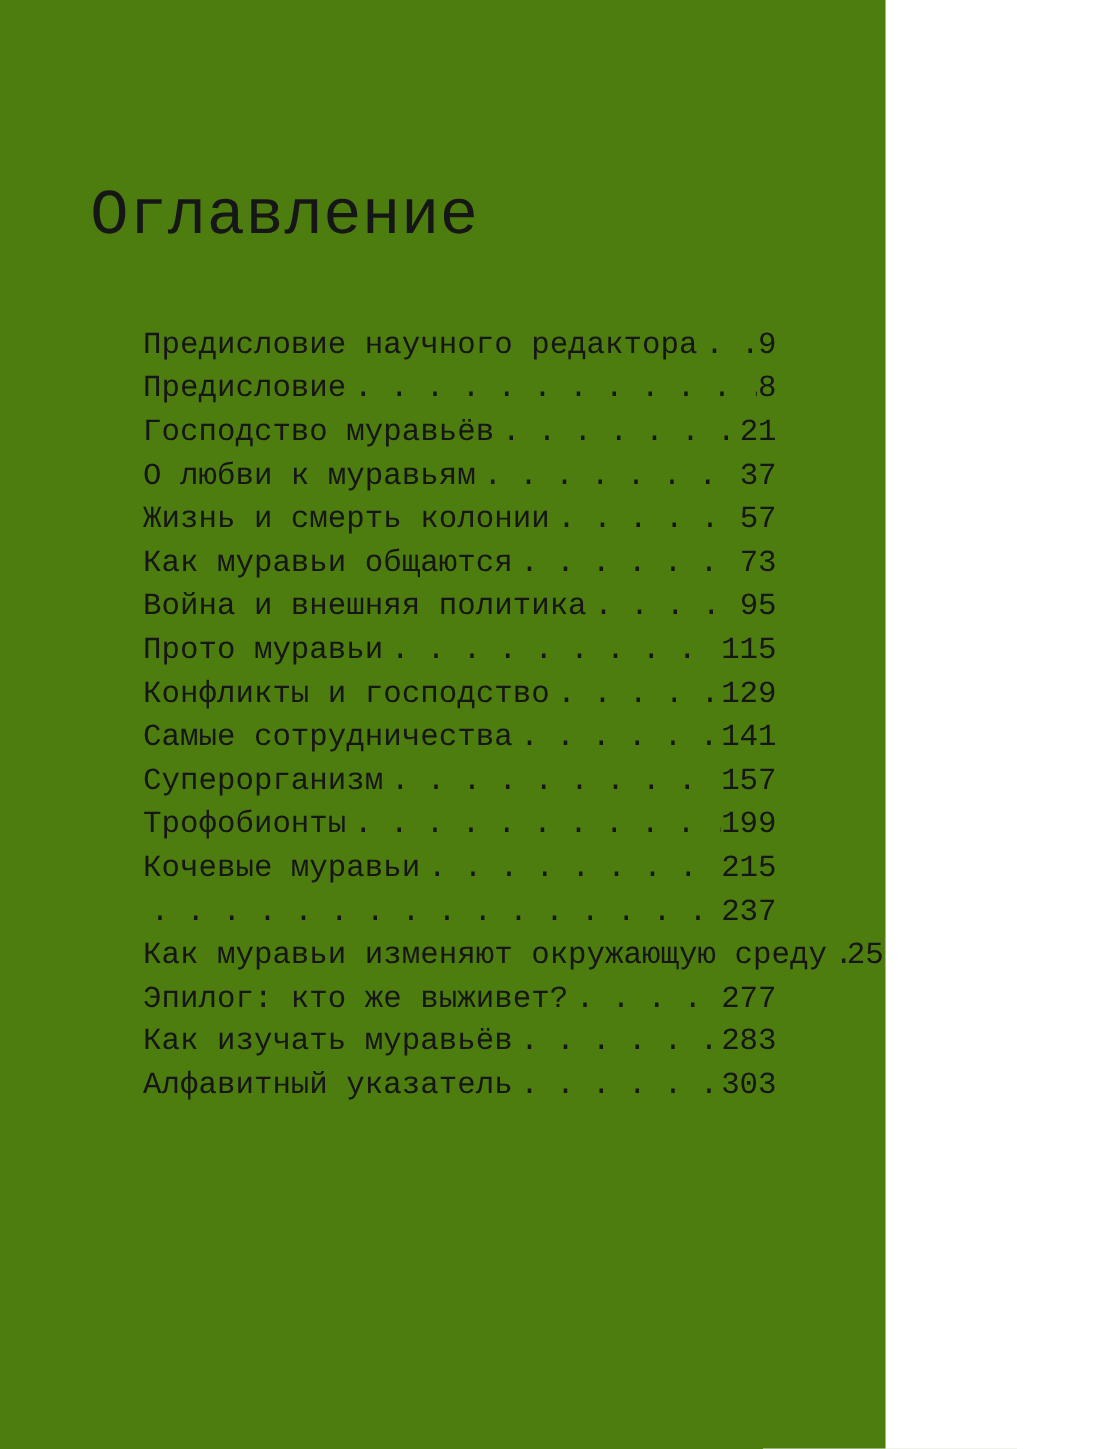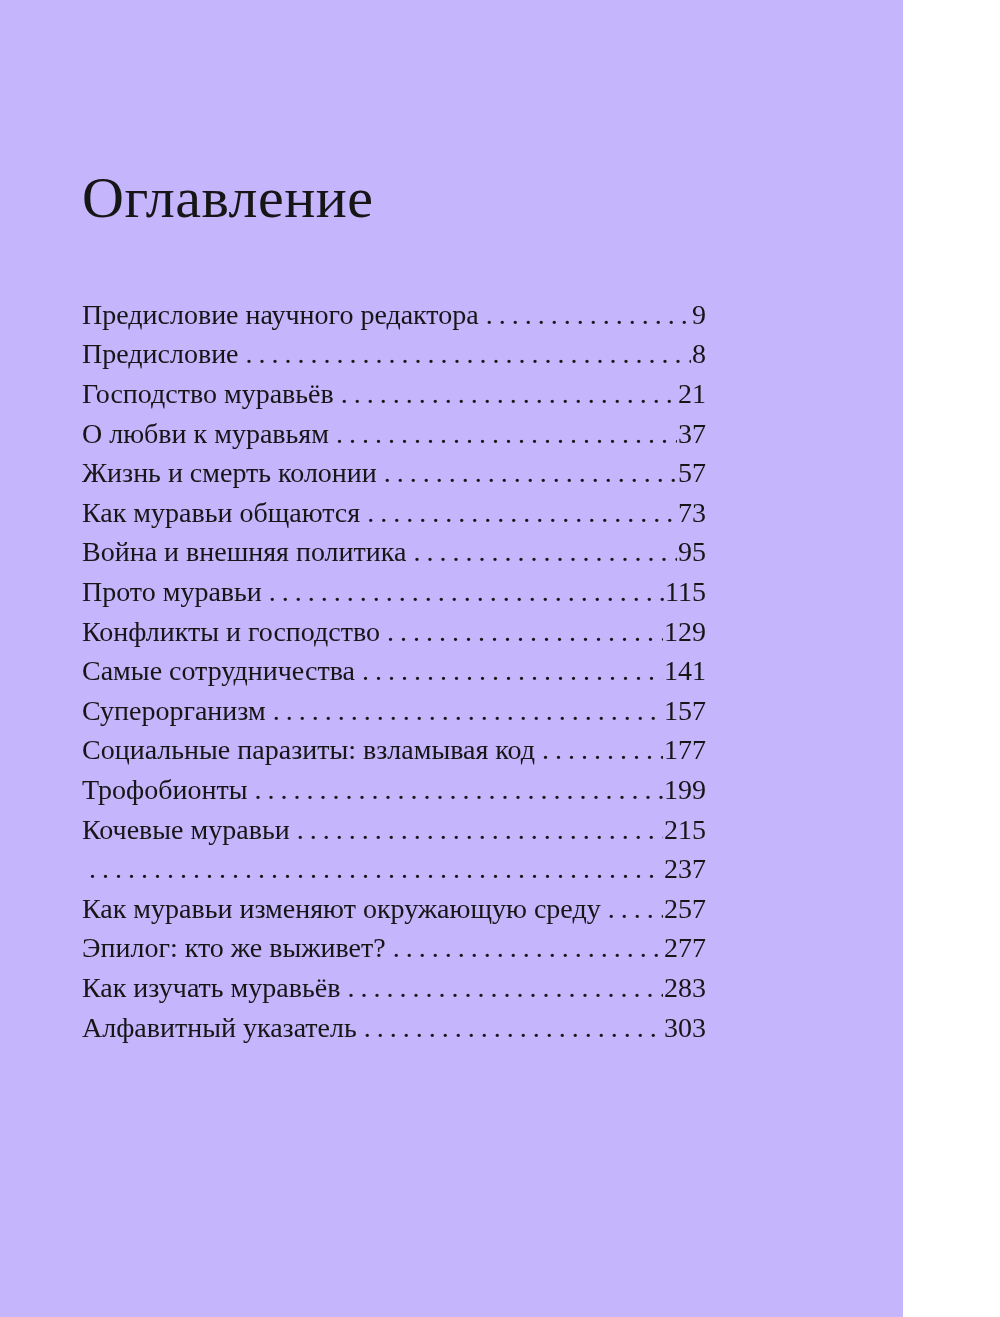--- a/index.html
+++ b/index.html
@@ -2,24 +2,24 @@
 <html><head>
 <meta charset="utf-8">
 <style>
   html, body {
     margin: 0;
     padding: 0;
     background: #ffffff;
   }
   .page {
     position: relative;
-    width: 903px;
+    width: 805px;
     height: 1317px;
-    background: #c4b5fd;
-    font-family: Liberation Serif, serif;
+    background: #4d7c0f;
+    font-family: Liberation Mono, monospace;
     color: #161616;
     overflow: hidden;
   }
   .content {
     position: absolute;
     left: 82px;
     top: 168px;
     width: 624px;
   }
   .page-title {
@@ -31,20 +31,21 @@
   }
   .toc {
     margin-top: 66px;
   }
   .toc-row {
     display: flex;
     align-items: flex-end;
     font-size: 28px;
     line-height: 39.6px;
     white-space: nowrap;
+    margin-left: 48px;
   }
   .toc-label {
     flex: 0 0 auto;
   }
   .toc-leader {
     flex: 1 1 auto;
     overflow: hidden;
     margin-left: 7px;
     margin-right: 1px;
     min-width: 10px;
@@ -114,25 +115,20 @@
         <span class="toc-label">Самые сотрудничества</span>
         <span class="toc-leader"></span>
         <span class="toc-page">141</span>
       </div>
       <div class="toc-row">
         <span class="toc-label">Суперорганизм</span>
         <span class="toc-leader"></span>
         <span class="toc-page">157</span>
       </div>
       <div class="toc-row">
-        <span class="toc-label">Социальные паразиты: взламывая код</span>
-        <span class="toc-leader"></span>
-        <span class="toc-page">177</span>
-      </div>
-      <div class="toc-row">
         <span class="toc-label">Трофобионты</span>
         <span class="toc-leader"></span>
         <span class="toc-page">199</span>
       </div>
       <div class="toc-row">
         <span class="toc-label">Кочевые муравьи</span>
         <span class="toc-leader"></span>
         <span class="toc-page">215</span>
       </div>
       <div class="toc-row">

